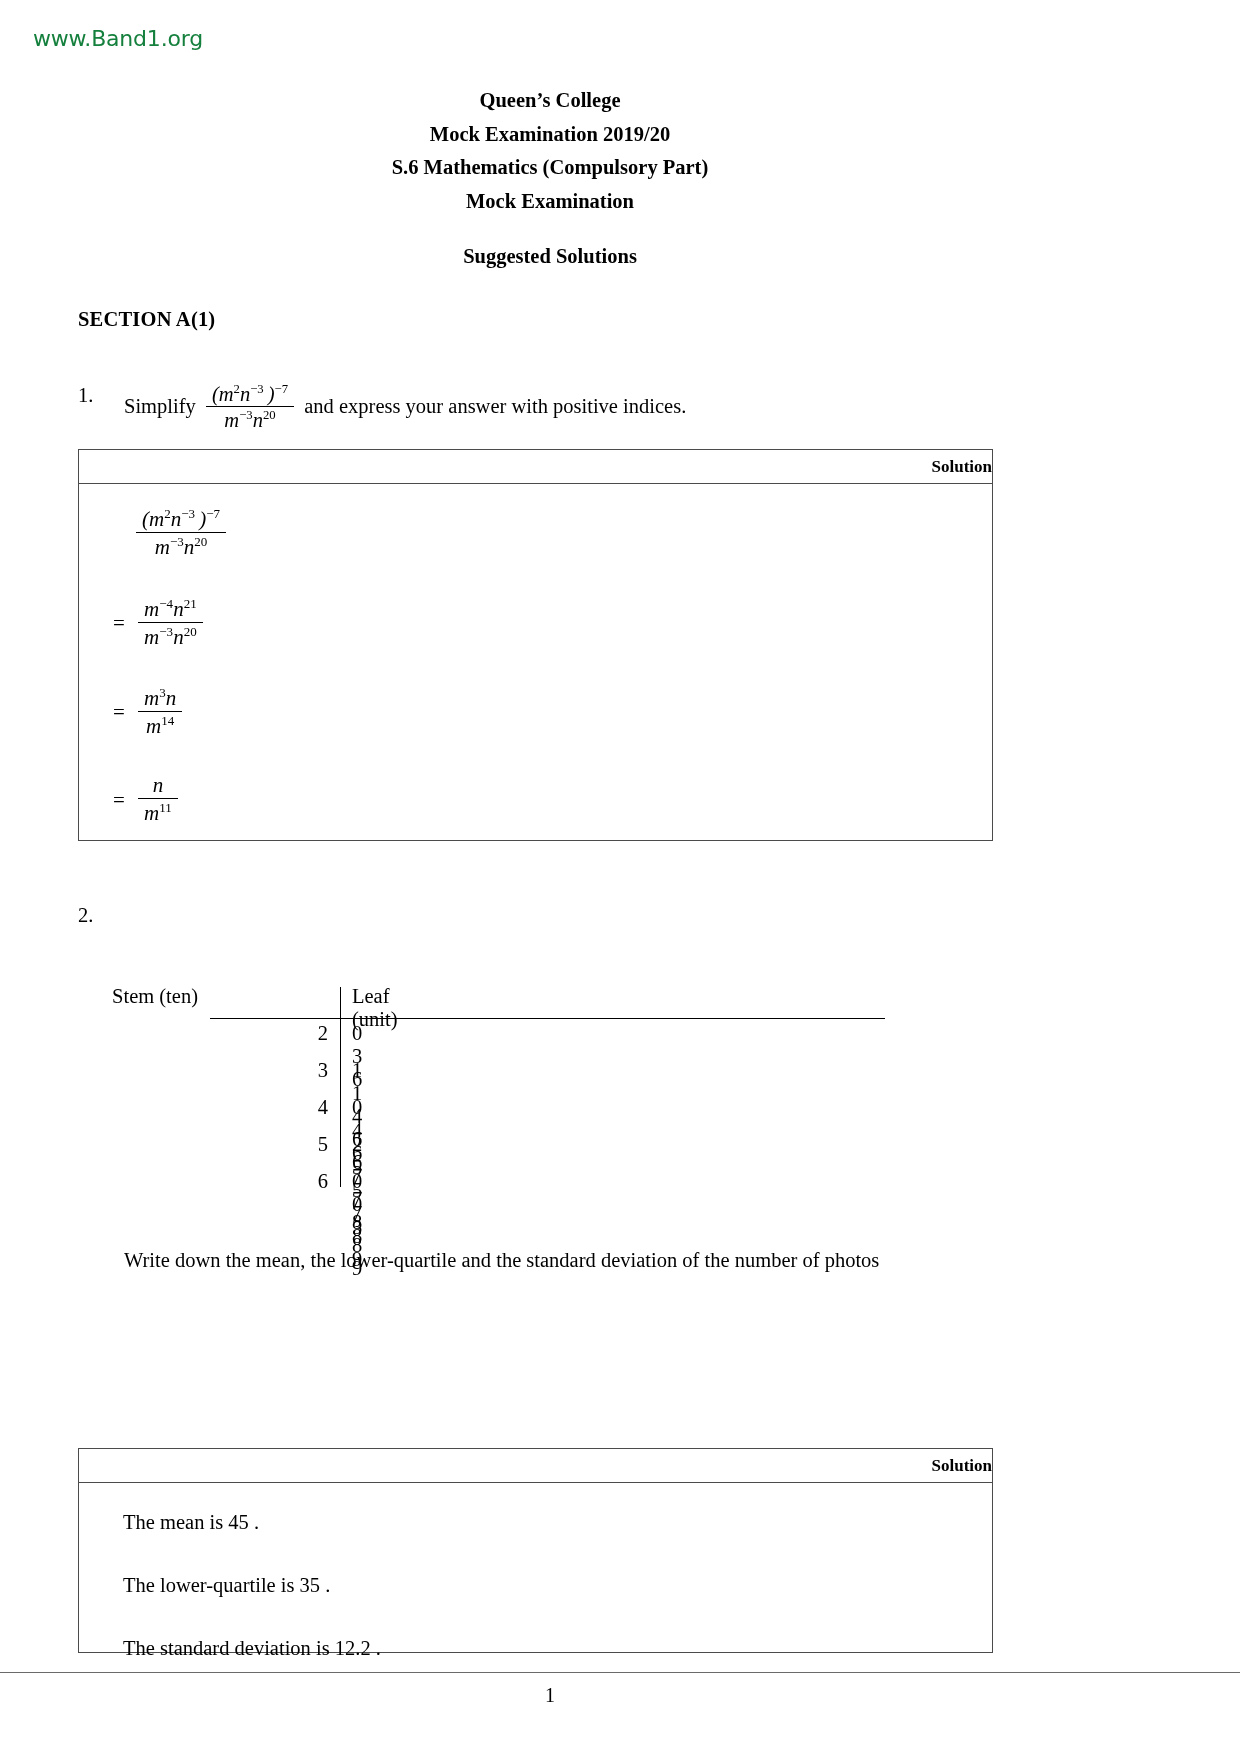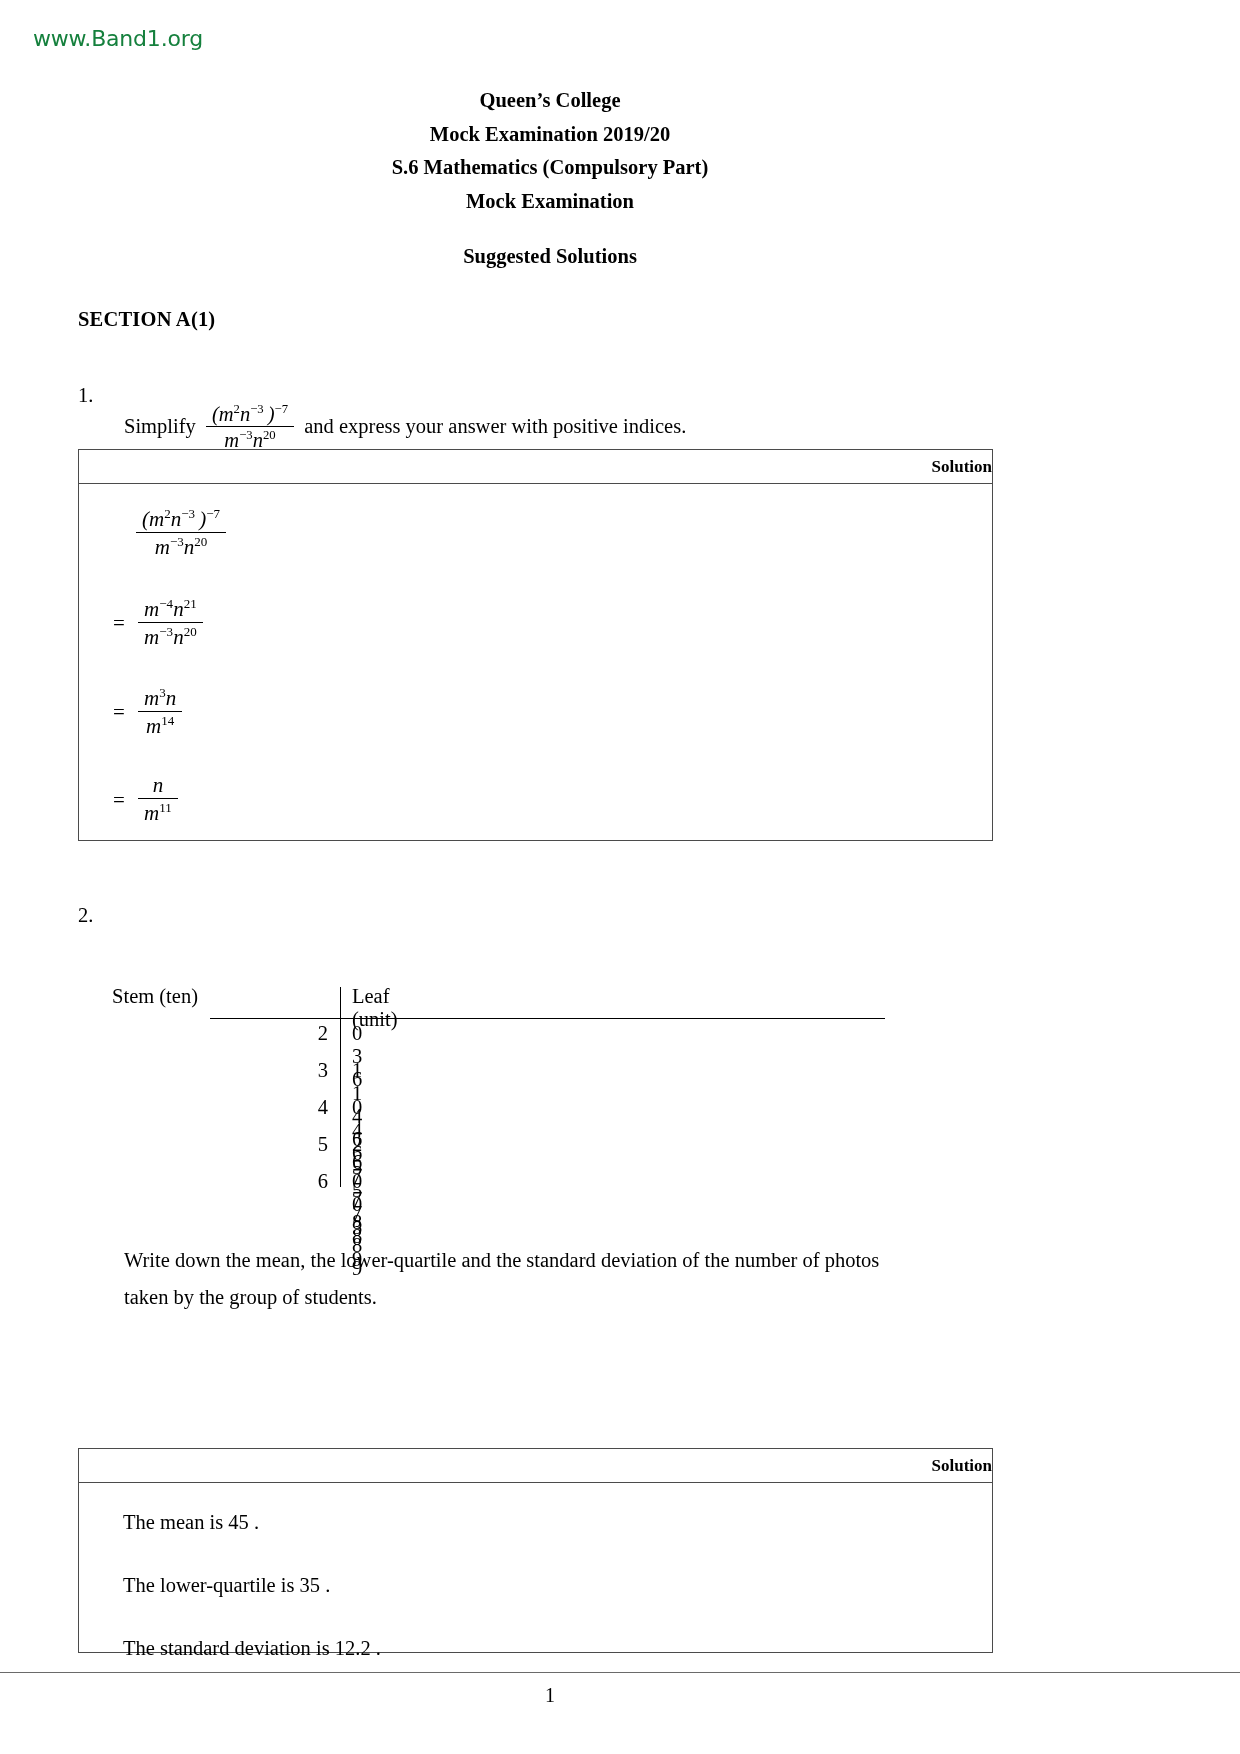--- a/index.html
+++ b/index.html
@@ -221,21 +221,21 @@
     <div>Mock Examination 2019/20</div>
     <div>S.6 Mathematics (Compulsory Part)</div>
     <div>Mock Examination</div>
     <div class="sub-space"></div>
     <div>Suggested Solutions</div>
   </div>
 
   <div class="section-heading">SECTION A(1)</div>
 
   <div class="q-num" style="left:78px; top:384px;">1.</div>
-  <div class="q-body" style="left:124px; top:404px; width:900px;">
+  <div class="q-body" style="left:124px; top:384px; width:900px;">
     <span>Simplify</span>
     <span class="frac">
       <span class="num">(<span class="mi">m</span><sup class="up">2</sup><span class="mi">n</span><sup class="up">−3</sup> )<sup class="up">−7</sup></span>
       <span class="den"><span class="mi">m</span><sup class="up">−3</sup><span class="mi">n</span><sup class="up">20</sup></span>
     </span>
     <span>and express your answer with positive indices.</span>
   </div>
 
   <div class="sol-box" style="left:78px; top:449px; width:915px; height:392px;">
     <div class="sol-head">Solution</div>
@@ -321,21 +321,20 @@
         <div class="sl-leaves">
           <span class="sl-leaf">0</span><span class="sl-leaf">0</span><span class="sl-leaf">3</span>
         </div>
       </div>
 
     </div>
   </div>
 
   <div class="q-body" style="left:124px; top:1242px; width:900px;">
     <div>Write down the mean, the lower-quartile and the standard deviation of the number of photos</div>
-    <div>taken by the group of students.</div>
   </div>
 
   <div class="sol-box" style="left:78px; top:1448px; width:915px; height:205px;">
     <div class="sol-head">Solution</div>
     <div class="sol-body" style="height:160px;">
       <div class="sol-line" style="left:44px; top:28px;">The mean is  45 .</div>
       <div class="sol-line" style="left:44px; top:91px;">The lower-quartile is  35 .</div>
       <div class="sol-line" style="left:44px; top:154px;">The standard deviation is  12.2 .</div>
     </div>
   </div>

